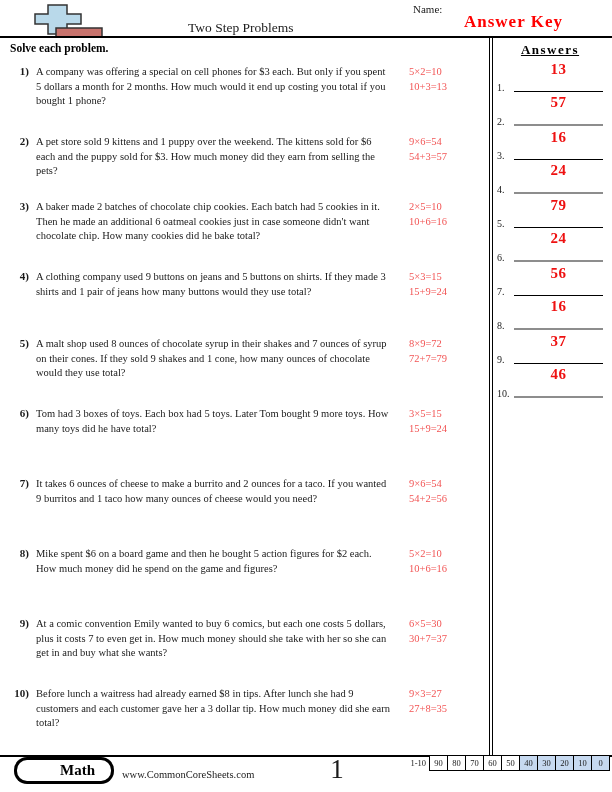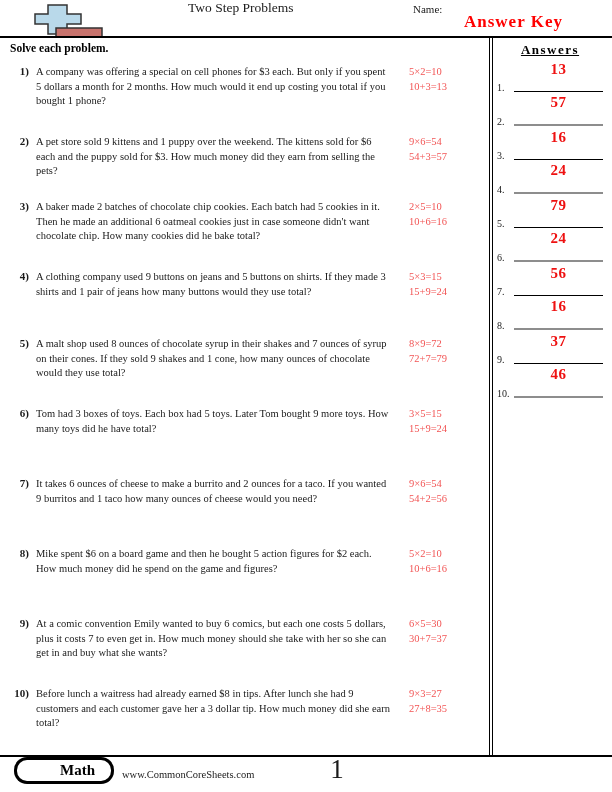--- a/index.html
+++ b/index.html
@@ -2,21 +2,21 @@
 <html><head>
 <meta charset="utf-8">
 <style>
   * { margin:0; padding:0; box-sizing:border-box; }
   html,body { background:#ffffff; }
   body { font-family:"Liberation Serif", serif; }
   .page { position:relative; width:612px; height:792px; background:#fff; overflow:hidden; }
 
   
   .logo { position:absolute; left:30px; top:3px; }
-  .worksheet-title { position:absolute; left:188px; top:0; font-size:13.5px; color:#1a1a1a; }
+  .worksheet-title { position:absolute; left:188px; top:20px; font-size:13.5px; color:#1a1a1a; }
   .name-label { position:absolute; left:413px; top:3px; font-size:11px; color:#1a1a1a; }
   .answer-key { position:absolute; left:464px; top:12px; font-size:17px; font-weight:bold; color:#ff0000; letter-spacing:1px; }
   .header-rule { position:absolute; left:0; right:0; top:36px; height:2px; background:#000; }
   .instruction { position:absolute; left:10px; top:42px; font-size:11.5px; font-weight:bold; color:#000; }
 
   
   .v-divider { position:absolute; left:489px; top:37px; height:718px; width:4px;
                border-left:1.5px solid #000; border-right:1.5px solid #000; }
 
   
@@ -239,14 +239,39 @@
         </div>
       </div>
     </div>
 
   <div class="footer-rule"></div>
   <div class="subject-box">
     <div class="inner">Math</div>
   </div>
   <div class="website">www.CommonCoreSheets.com</div>
   <div class="page-number">1</div>
+  <div class="score-block">
+    <span class="score-range">1-10</span>
+    <div class="score-cells">
+
+        <div>90</div>
+
+        <div>80</div>
+
+        <div>70</div>
+
+        <div>60</div>
+
+        <div>50</div>
+
+        <div class="shaded">40</div>
+
+        <div class="shaded">30</div>
+
+        <div class="shaded">20</div>
+
+        <div class="shaded">10</div>
+
+        <div class="shaded">0</div>
+      </div>
+  </div>
 
 </div>
 
 </body></html>

